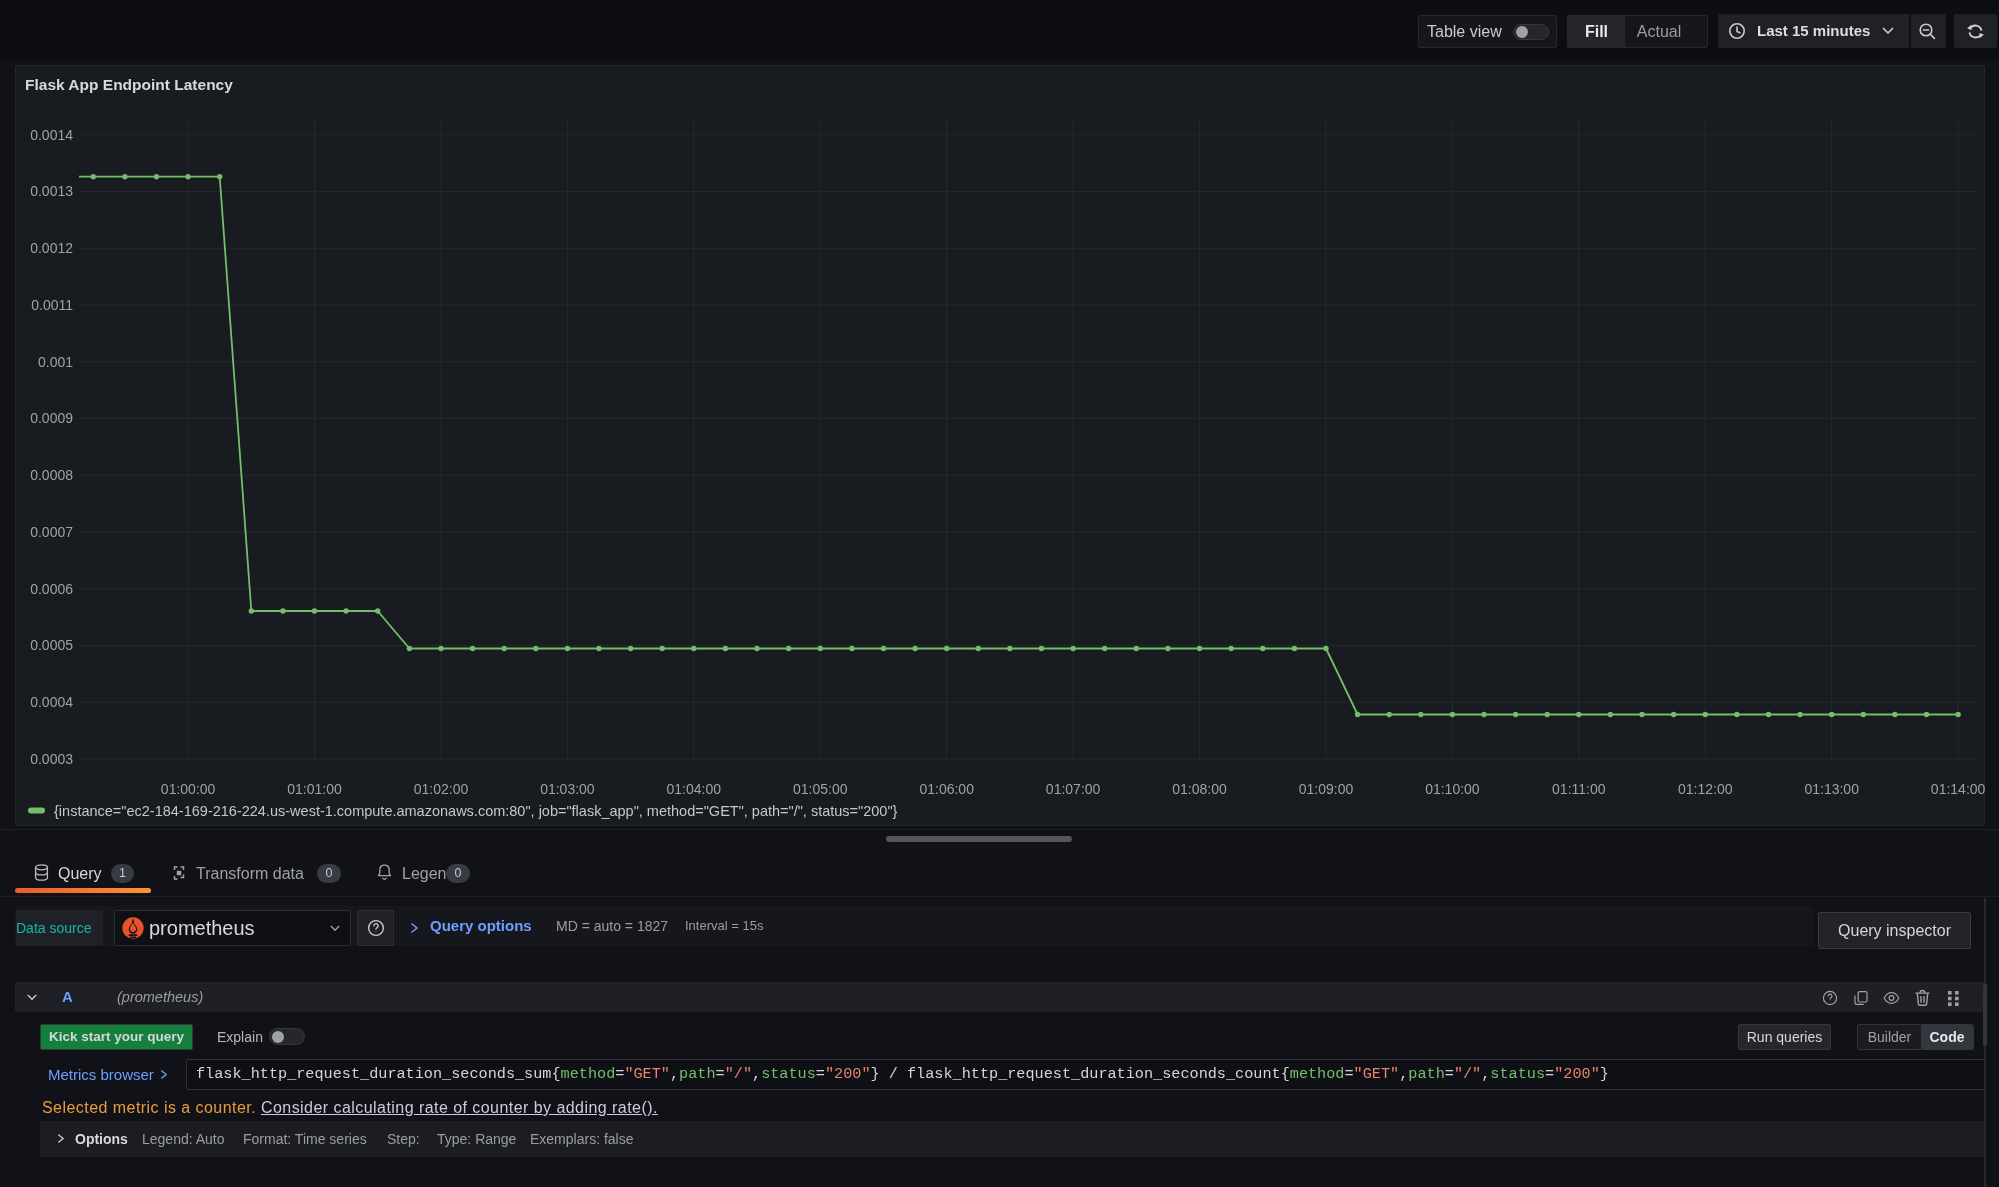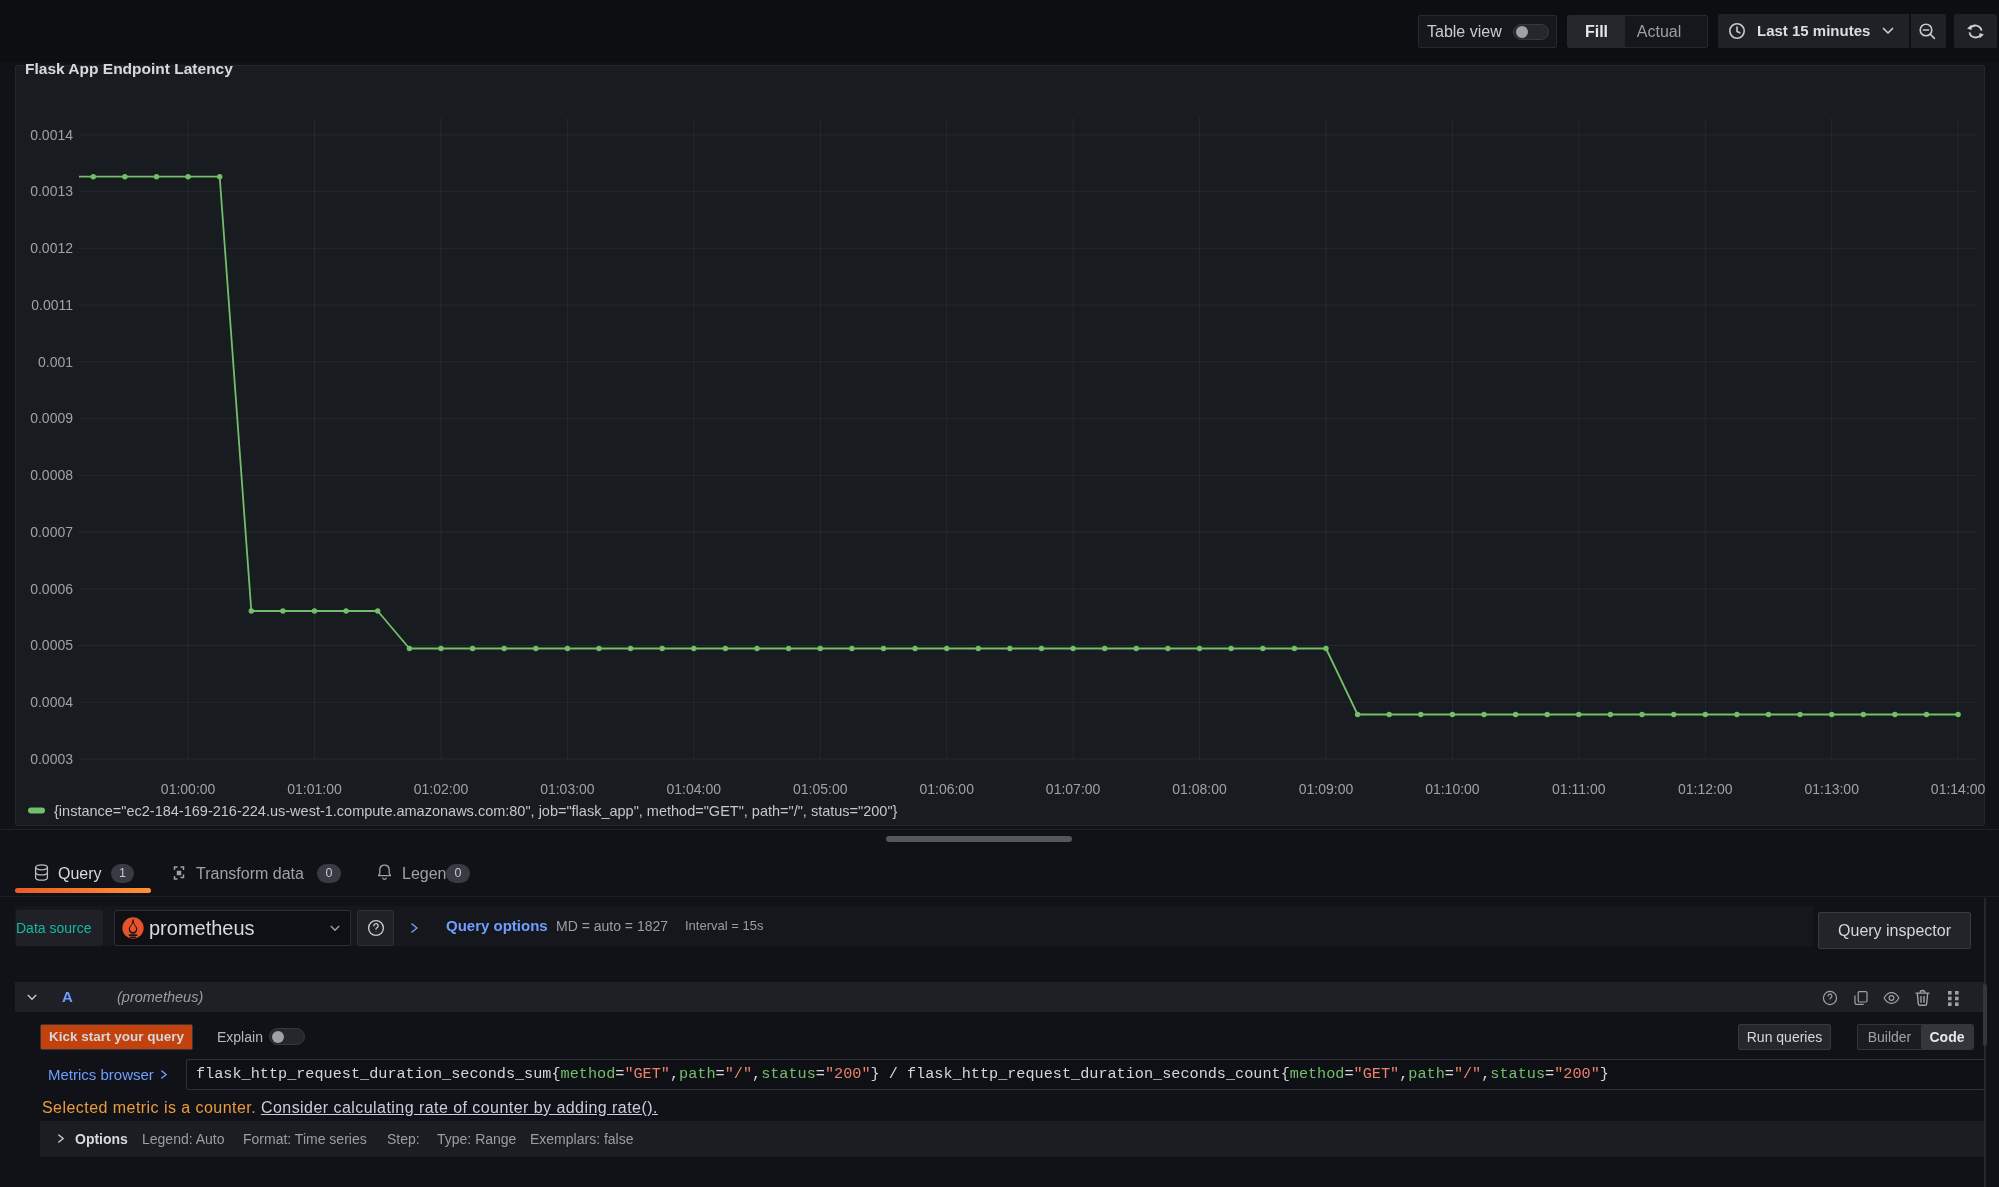--- a/index.html
+++ b/index.html
@@ -50,21 +50,21 @@
     <g fill="none" stroke="#cfd0d6" stroke-width="2.3">
       <path d="M5.0 8.4 A7.9 7.9 0 0 1 19.6 11.0"></path>
       <path d="M19.0 15.6 A7.9 7.9 0 0 1 4.4 13.0"></path>
     </g>
     <polygon points="6.6,3.4 7.0,10.0 1.4,8.2" fill="#cfd0d6"></polygon>
     <polygon points="17.4,20.6 17.0,14.0 22.6,15.8" fill="#cfd0d6"></polygon>
   </svg>
 
 
 <div class="abs" style="left:15px;top:65px;width:1970px;height:761px;background:#181b1f;border:1px solid #24262c;border-radius:2px;"></div>
-<div class="abs" style="left:25px;top:60px;color:#d8d9dd;font-size:15.5px;font-weight:600;">Flask App Endpoint Latency</div>
+<div class="abs" style="left:25px;top:76px;color:#d8d9dd;font-size:15.5px;font-weight:600;">Flask App Endpoint Latency</div>
 
 <svg class="abs" style="left:15px;top:65px;" width="1970" height="761" viewBox="15 65 1970 761">
 
   <g stroke="rgba(204,204,220,0.065)" stroke-width="1">
 <line x1="188.1" y1="118" x2="188.1" y2="759"></line>
 <line x1="314.5" y1="118" x2="314.5" y2="759"></line>
 <line x1="441.0" y1="118" x2="441.0" y2="759"></line>
 <line x1="567.4" y1="118" x2="567.4" y2="759"></line>
 <line x1="693.8" y1="118" x2="693.8" y2="759"></line>
 <line x1="820.3" y1="118" x2="820.3" y2="759"></line>
@@ -241,21 +241,21 @@
 <div class="abs" style="left:357px;top:910px;width:37px;height:36px;background:#202127;border:1px solid #2c2e34;border-radius:2px;"></div>
 <svg class="abs" style="left:367px;top:919px;" width="18" height="18" viewBox="0 0 20 20" fill="none" stroke="#c9cad3" stroke-width="1.5">
     <circle cx="10" cy="10" r="8.2"></circle>
     <path d="M7.6 7.6 a2.4 2.4 0 1 1 3.3 2.2 c-0.7 0.3 -0.9 0.7 -0.9 1.4" stroke-linecap="round"></path>
     <circle cx="10" cy="13.8" r="0.5" fill="#c9cad3" stroke="none"></circle>
   </svg>
 
 <svg class="abs" style="left:410px;top:922px;" width="9" height="12" viewBox="0 0 9 12" fill="none" stroke="#6e9fff" stroke-width="1.6">
     <path d="M2 2 L7 6 L2 10" stroke-linecap="round" stroke-linejoin="round"></path>
   </svg>
-<div class="abs" style="left:430px;top:906px;height:40px;line-height:40px;color:#6e9fff;font-size:15px;font-weight:600;margin-left:16px;">Query options</div>
+<div class="abs" style="left:430px;top:906px;height:40px;line-height:40px;color:#6e9fff;font-size:15px;font-weight:600;">Query options</div>
 <div class="abs" style="left:556px;top:906px;height:40px;line-height:40px;color:#9b9da6;font-size:14px;">MD = auto = 1827</div>
 <div class="abs" style="left:685px;top:906px;height:40px;line-height:40px;color:#9b9da6;font-size:13px;">Interval = 15s</div>
 <div class="abs" style="left:1818px;top:912px;width:153px;height:37px;background:#222429;border:1px solid #393b42;border-radius:2px;color:#d5d6db;font-size:16px;line-height:35px;text-align:center;">Query inspector</div>
 
 
 <div class="abs" style="left:15px;top:982px;width:1970px;height:30px;background:#1e2025;"></div>
 <svg class="abs" style="left:26px;top:993px;" width="12" height="9" viewBox="0 0 14 10" fill="none" stroke="#c9cad3" stroke-width="1.6">
     <path d="M2.5 2.5 L7 7 L11.5 2.5" stroke-linecap="round" stroke-linejoin="round"></path>
   </svg>
 <div class="abs" style="left:62px;top:982px;height:30px;line-height:30px;color:#6e9fff;font-size:15px;font-weight:700;">A</div>
@@ -286,21 +286,21 @@
 <svg class="abs" style="left:1947px;top:990px;" width="13" height="17" viewBox="0 0 13 17" fill="#9fa1a8">
     <rect x="1" y="1" width="3.6" height="3.6"></rect>
     <rect x="8" y="1" width="3.6" height="3.6"></rect>
     <rect x="1" y="6.7" width="3.6" height="3.6"></rect>
     <rect x="8" y="6.7" width="3.6" height="3.6"></rect>
     <rect x="1" y="12.4" width="3.6" height="3.6"></rect>
     <rect x="8" y="12.4" width="3.6" height="3.6"></rect>
   </svg>
 
 
-<div class="abs" style="left:40px;top:1024px;width:153px;height:26px;background:#c2410c;border:1px solid #35373d;border-radius:2px;color:#d5d6da;font-size:13.5px;font-weight:600;line-height:24px;text-align:center;">Kick start your query</div>
+<div class="abs" style="left:40px;top:1024px;width:153px;height:26px;background:#15803d;border:1px solid #35373d;border-radius:2px;color:#d5d6da;font-size:13.5px;font-weight:600;line-height:24px;text-align:center;">Kick start your query</div>
 <div class="abs" style="left:217px;top:1024px;height:26px;line-height:26px;color:#b6b7bf;font-size:14px;text-align:center;">Explain</div>
 <div class="abs" style="left:269px;top:1028px;width:36px;height:17px;border-radius:9px;background:#26272d;border:1px solid #36383e;"></div>
 <div class="abs" style="left:272px;top:1030.5px;width:12px;height:12px;border-radius:50%;background:#9fa1a9;"></div>
 <div class="abs" style="left:1738px;top:1024px;width:93px;height:26px;background:#26272d;border:1px solid #35373d;border-radius:2px;color:#d5d6da;font-size:14px;line-height:24px;text-align:center;">Run queries</div>
 <div class="abs" style="left:1857px;top:1024px;width:117px;height:26px;background:#1b1c21;border:1px solid #33353b;border-radius:2px;"></div>
 <div class="abs" style="left:1858px;top:1024px;width:63px;height:26px;line-height:26px;color:#9fa1a8;font-size:14px;text-align:center;">Builder</div>
 <div class="abs" style="left:1921px;top:1025px;width:52px;height:24px;background:#34363d;border-radius:2px;color:#e6e7ea;font-size:14px;font-weight:700;line-height:24px;text-align:center;">Code</div>
 
 
 <div class="abs" style="left:48px;top:1060px;height:30px;line-height:30px;color:#6e9fff;font-size:15px;">Metrics browser</div>

